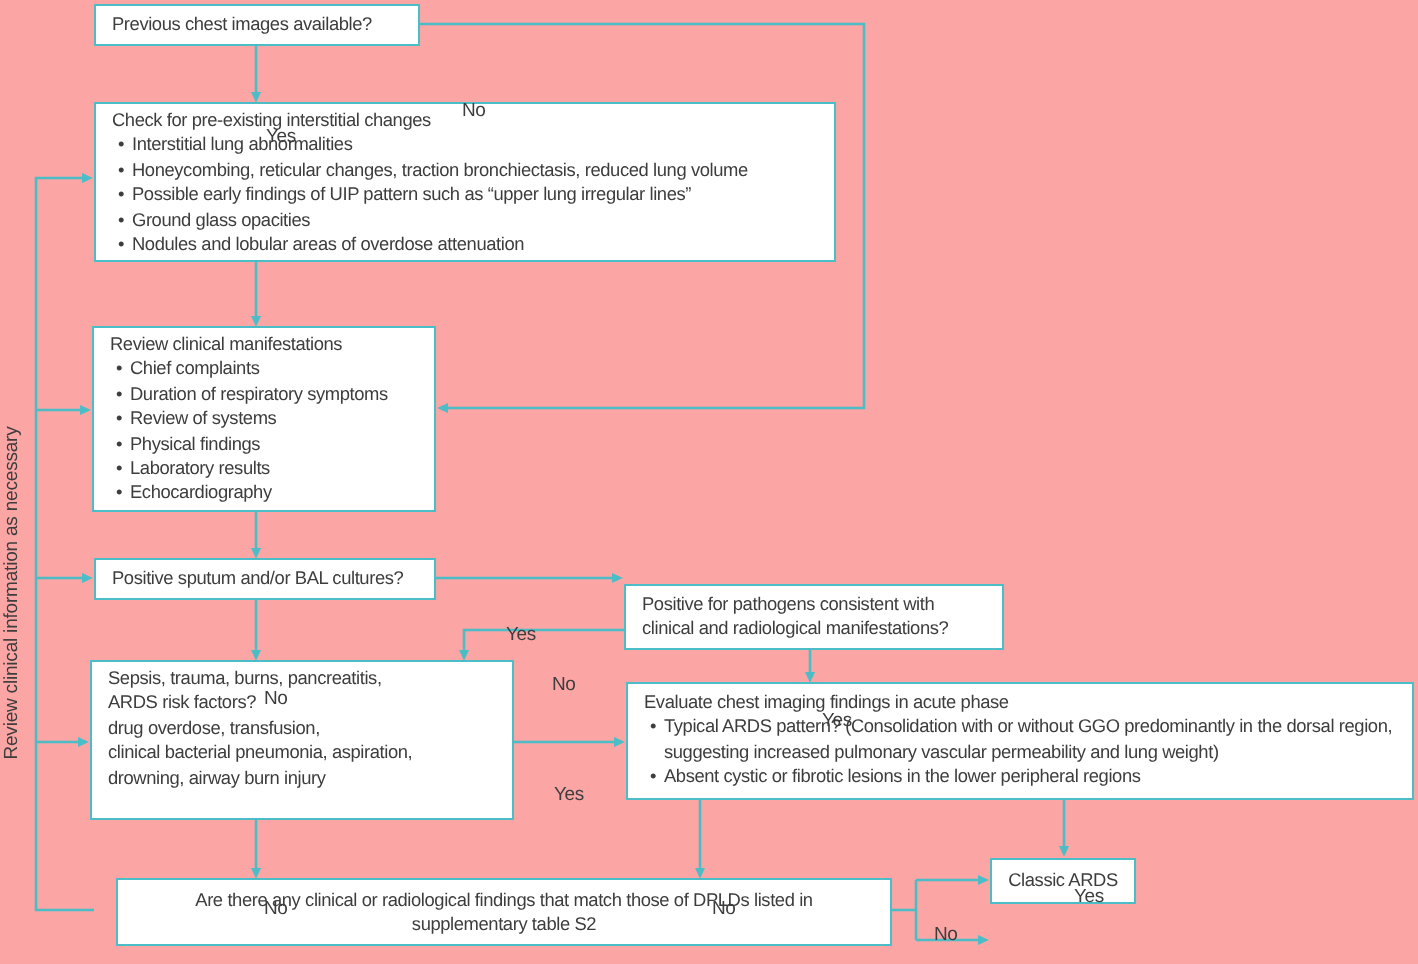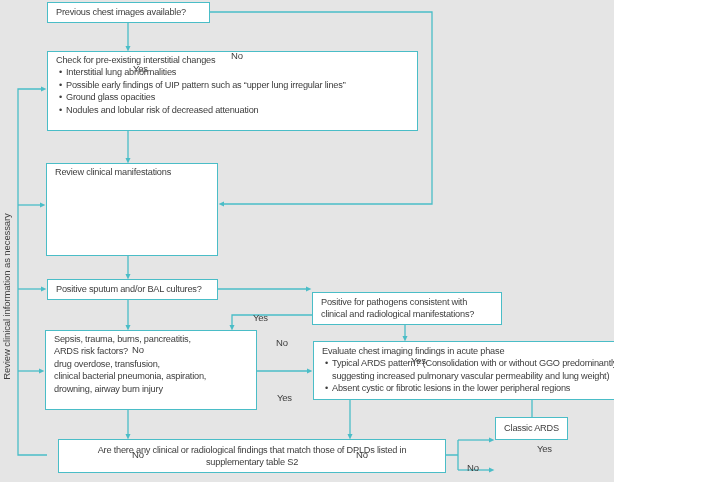--- a/index.html
+++ b/index.html
@@ -1,18 +1,18 @@
 <!DOCTYPE html>
 <html><head>
 <meta charset="utf-8">
 <style>
   * { margin:0; padding:0; box-sizing:border-box; }
   html,body { background:#fff; }
   .canvas {
-    position:relative; width:614px; height:482px; background:#e5e5e5;
+    position:relative; width:709px; height:482px; background:#fca5a5;
     font-family:"Liberation Sans","DejaVu Sans",sans-serif;
     color:#3d3d3d; overflow:hidden;
   }
   svg.wires { position:absolute; left:0; top:0; width:709px; height:482px; }
   .node {
     position:absolute; background:#ffffff; border:1.5px solid #4abdc7;
     font-size:9.2px; letter-spacing:-0.2px; line-height:12.4px; color:#3d3d3d;
   }
   .node .pad { padding:2px 4px 0 8px; }
   .node ul { list-style:none; }
@@ -84,30 +84,39 @@
 
   <div class="node center1" style="left:47px; top:2px; width:163px; height:21px;">
     <div>Previous chest images available?</div>
   </div>
 
   <div class="node" style="left:47px; top:51px; width:371px; height:80px;">
     <div class="pad">
       <div class="ln">Check for pre-existing interstitial changes</div>
       <ul>
         <li class="nw">Interstitial lung abnormalities</li>
+        <li class="nw">Honeycombing, reticular changes, traction bronchiectasis, reduced lung volume</li>
         <li class="nw">Possible early findings of UIP pattern such as “upper lung irregular lines”</li>
         <li class="nw">Ground glass opacities</li>
-        <li class="nw">Nodules and lobular risk of decreased attenuation</li>
+        <li class="nw">Nodules and lobular areas of overdose attenuation</li>
       </ul>
     </div>
   </div>
 
   <div class="node" style="left:46px; top:163px; width:172px; height:93px;">
     <div class="pad">
       <div class="ln">Review clinical manifestations</div>
+      <ul>
+        <li class="nw">Chief complaints</li>
+        <li class="nw">Duration of respiratory symptoms</li>
+        <li class="nw">Review of systems</li>
+        <li class="nw">Physical findings</li>
+        <li class="nw">Laboratory results</li>
+        <li class="nw">Echocardiography</li>
+      </ul>
     </div>
   </div>
 
   <div class="node center1" style="left:47px; top:279px; width:171px; height:21px;">
     <div>Positive sputum and/or BAL cultures?</div>
   </div>
 
   <div class="node" style="left:45px; top:330px; width:212px; height:80px;">
     <div class="pad">
       <div class="ln">Sepsis, trauma, burns, pancreatitis,</div>
@@ -132,21 +141,21 @@
         <li>Typical ARDS pattern? (Consolidation with or without GGO predominantly in the dorsal region, suggesting increased pulmonary vascular permeability and lung weight)</li>
         <li>Absent cystic or fibrotic lesions in the lower peripheral regions</li>
       </ul>
     </div>
   </div>
 
   <div class="node centerboth" style="left:58px; top:439px; width:388px; height:34px; padding:0 14px;">
     <div>Are there any clinical or radiological findings that match those of DPLDs listed in supplementary table S2</div>
   </div>
 
-  <div class="node centerboth" style="left:495px; top:417px; width:73px; height:23px;">
+  <div class="node centerboth" style="left:495px; top:429px; width:73px; height:23px;">
     <div>Classic ARDS</div>
   </div>
 
 
   <span class="edge-label" style="left:231px; top:14px;">No</span>
   <span class="edge-label" style="left:133px; top:27px;">Yes</span>
   <span class="edge-label" style="left:253px; top:276px;">Yes</span>
   <span class="edge-label" style="left:132px; top:308px;">No</span>
   <span class="edge-label" style="left:276px; top:301px;">No</span>
   <span class="edge-label" style="left:411px; top:319px;">Yes</span>

